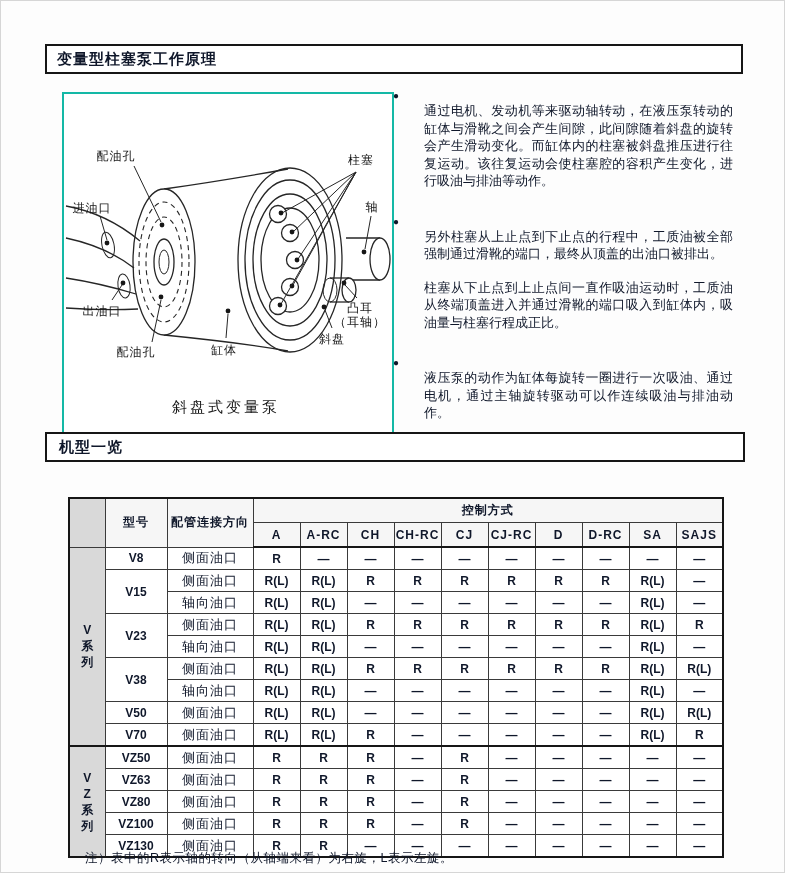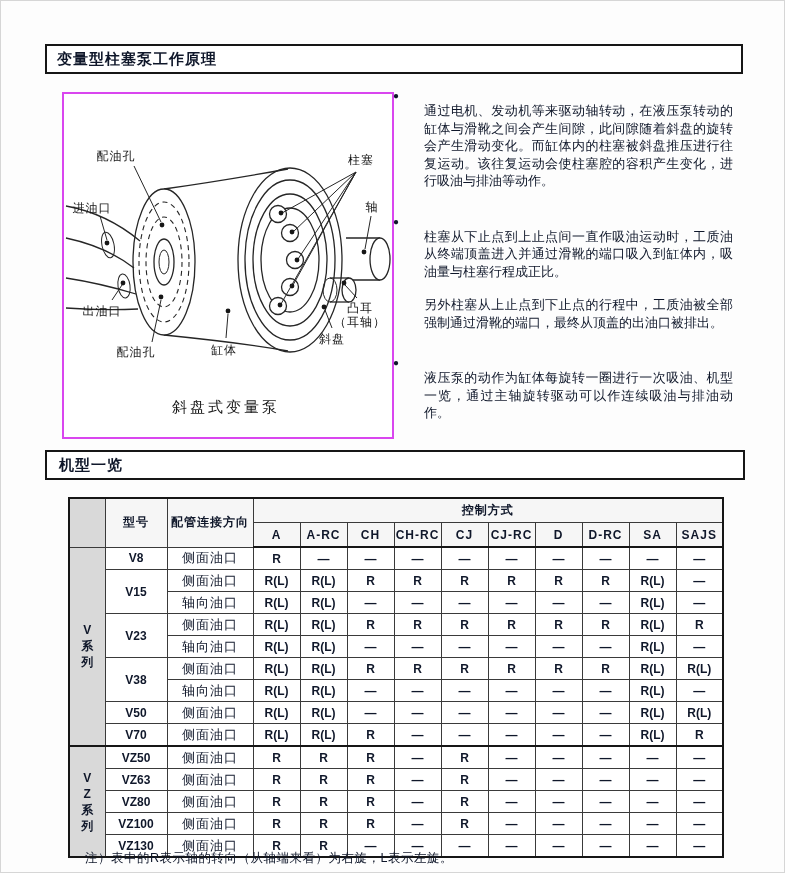--- a/index.html
+++ b/index.html
@@ -9,26 +9,26 @@
     margin:0 auto; overflow:hidden; box-shadow:inset 0 0 0 1px #d6d6d6;
   }
   
   .title-bar {
     position:absolute; left:45px; width:684px; height:26px;
     border:2px solid #161616; background:#fff;
     display:flex; align-items:center; padding-left:10px;
     font-size:15px; font-weight:bold; letter-spacing:1px;
   }
   .title-bar.t1 { top:44px; }
-  .title-bar.t2 { top:450px;padding-left:12px; }
+  .title-bar.t2 { top:432px;padding-left:12px; }
 
   
   .diagram-box {
     position:absolute; left:62px; top:92px; width:328px; height:343px;
-    border:2px solid #d946ef; background:#fff;
+    border:2px solid #14b8a6; background:#fff;
   }
   .diagram-box svg { display:block; width:100%; height:100%; }
   .dline { stroke:#262626; stroke-width:1.3; fill:none; }
   .dthin { stroke:#262626; stroke-width:1; fill:none; }
   .ddash { stroke:#262626; stroke-width:1.1; fill:none; stroke-dasharray:5 4; }
   .dfill { stroke:#262626; stroke-width:1.3; fill:#fff; }
   .ddot  { fill:#161616; stroke:none; }
   .dlabel { font-size:12px; fill:#161616; letter-spacing:1px; }
   .dcaption { font-size:15px; fill:#161616; letter-spacing:3px; }
 
@@ -151,28 +151,28 @@
   <div class="bullets">
     <div class="bullet-item">
       <div class="bullet-mark">●</div>
       <div class="bullet-text">
           <p>通过电机、发动机等来驱动轴转动，在液压泵转动的缸体与滑靴之间会产生间隙，此间隙随着斜盘的旋转会产生滑动变化。而缸体内的柱塞被斜盘推压进行往复运动。该往复运动会使柱塞腔的容积产生变化，进行吸油与排油等动作。</p>
         </div>
     </div>
     <div class="bullet-item">
       <div class="bullet-mark">●</div>
       <div class="bullet-text">
+        <p>另外柱塞从上止点到下止点的行程中，工质油被全部强制通过滑靴的端口，最终从顶盖的出油口被排出。</p>
         <p>柱塞从下止点到上止点间一直作吸油运动时，工质油从终端顶盖进入并通过滑靴的端口吸入到缸体内，吸油量与柱塞行程成正比。</p>
-        <p>另外柱塞从上止点到下止点的行程中，工质油被全部强制通过滑靴的端口，最终从顶盖的出油口被排出。</p>
       </div>
     </div>
     <div class="bullet-item">
       <div class="bullet-mark">●</div>
       <div class="bullet-text">
-          <p>液压泵的动作为缸体每旋转一圈进行一次吸油、机型一览，通过主轴旋转驱动可以作连续吸油与排油动作。</p>
+          <p>液压泵的动作为缸体每旋转一圈进行一次吸油、通过电机，通过主轴旋转驱动可以作连续吸油与排油动作。</p>
         </div>
     </div>
   </div>
 
   <div class="title-bar t2">
     <span>机型一览</span>
   </div>
 
   <div class="table-wrap">
     <table class="models">

